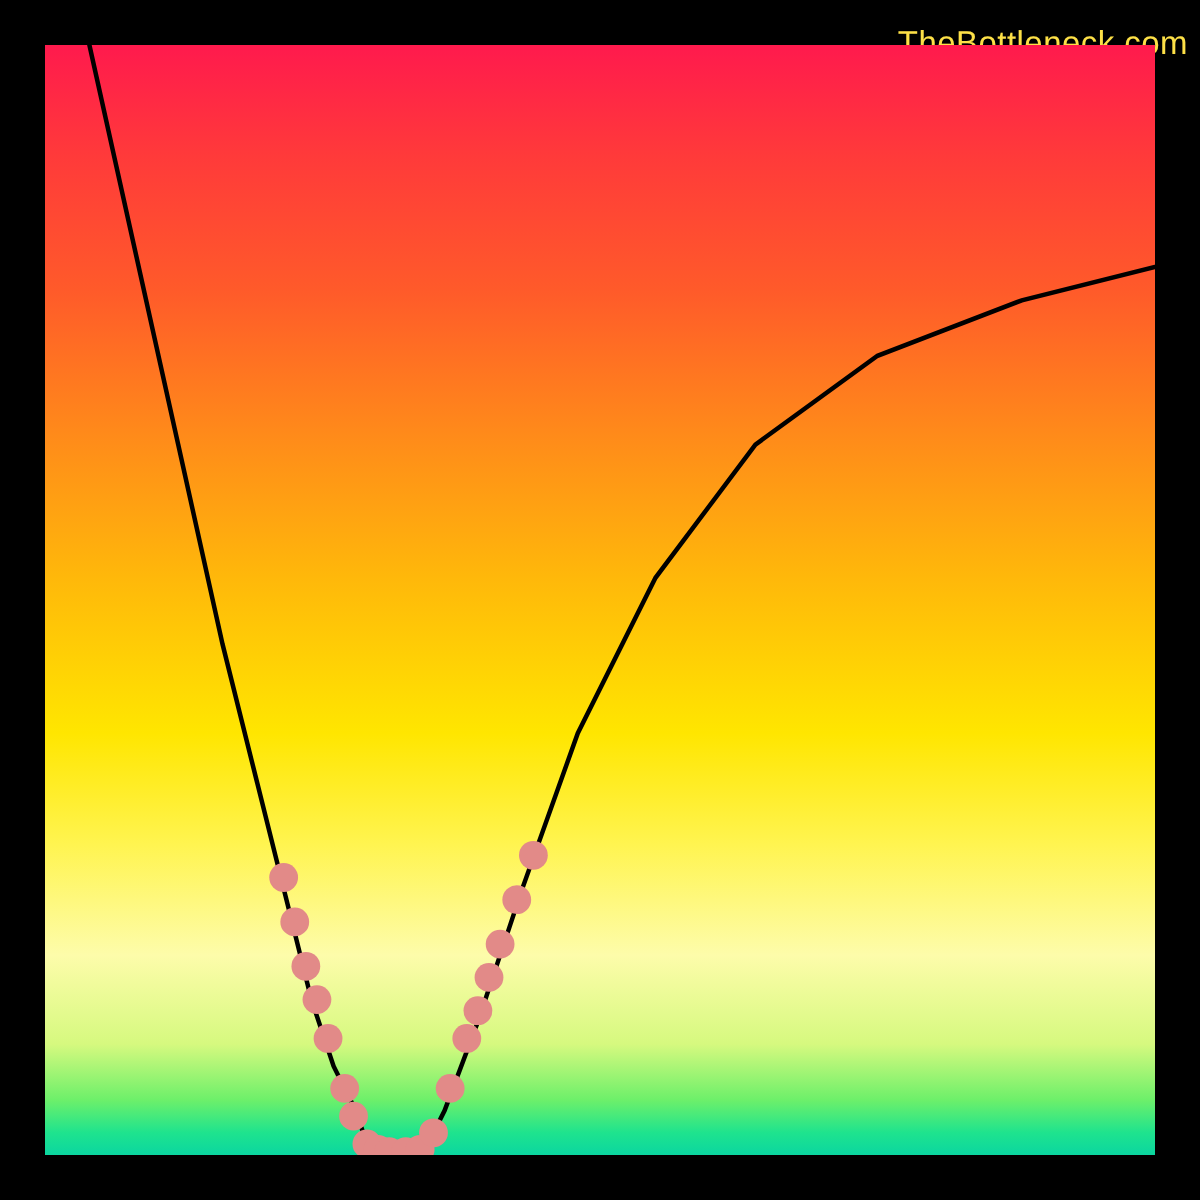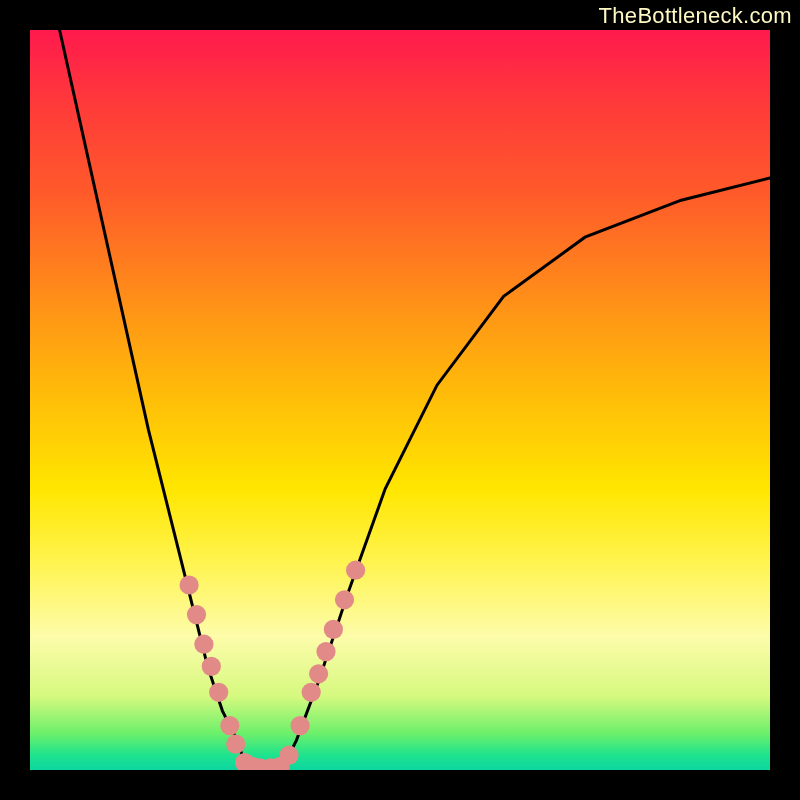--- a/index.html
+++ b/index.html
@@ -42,23 +42,23 @@
   }
   svg.curves {
     position: absolute;
     top: 0;
     left: 0;
     width: 740px;
     height: 740px;
   }
   .watermark {
     position: absolute;
-    top: 3px;
+    top: 16px;
     right: 8px;
-    color: #fef9c3;
+    color: #fde047;
     font-size: 22px;
     letter-spacing: 0.3px;
     font-weight: 500;
   }
 </style>
 </head>
 <body>
 
 <div class="frame">
   <div class="watermark">TheBottleneck.com</div>

